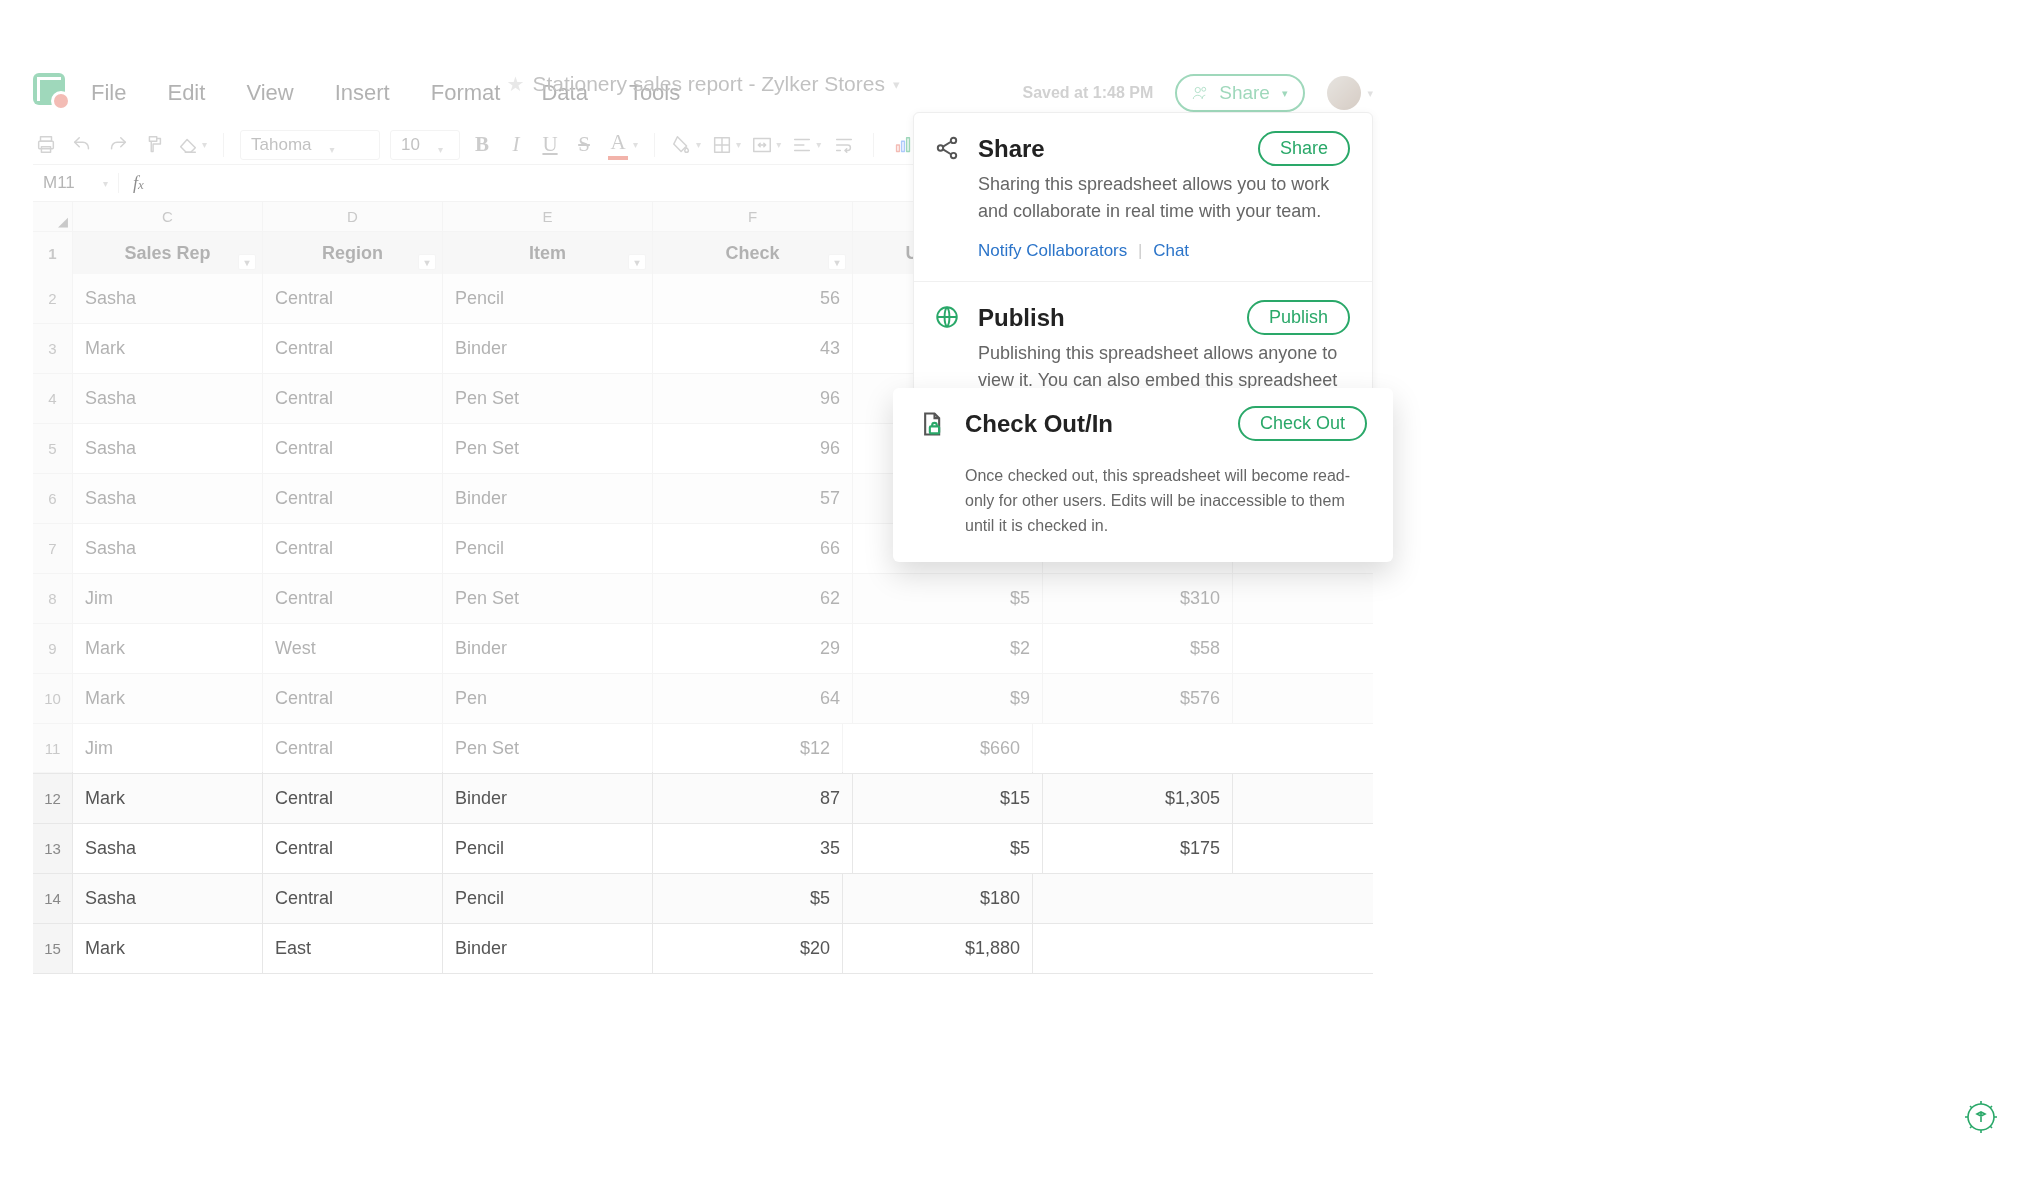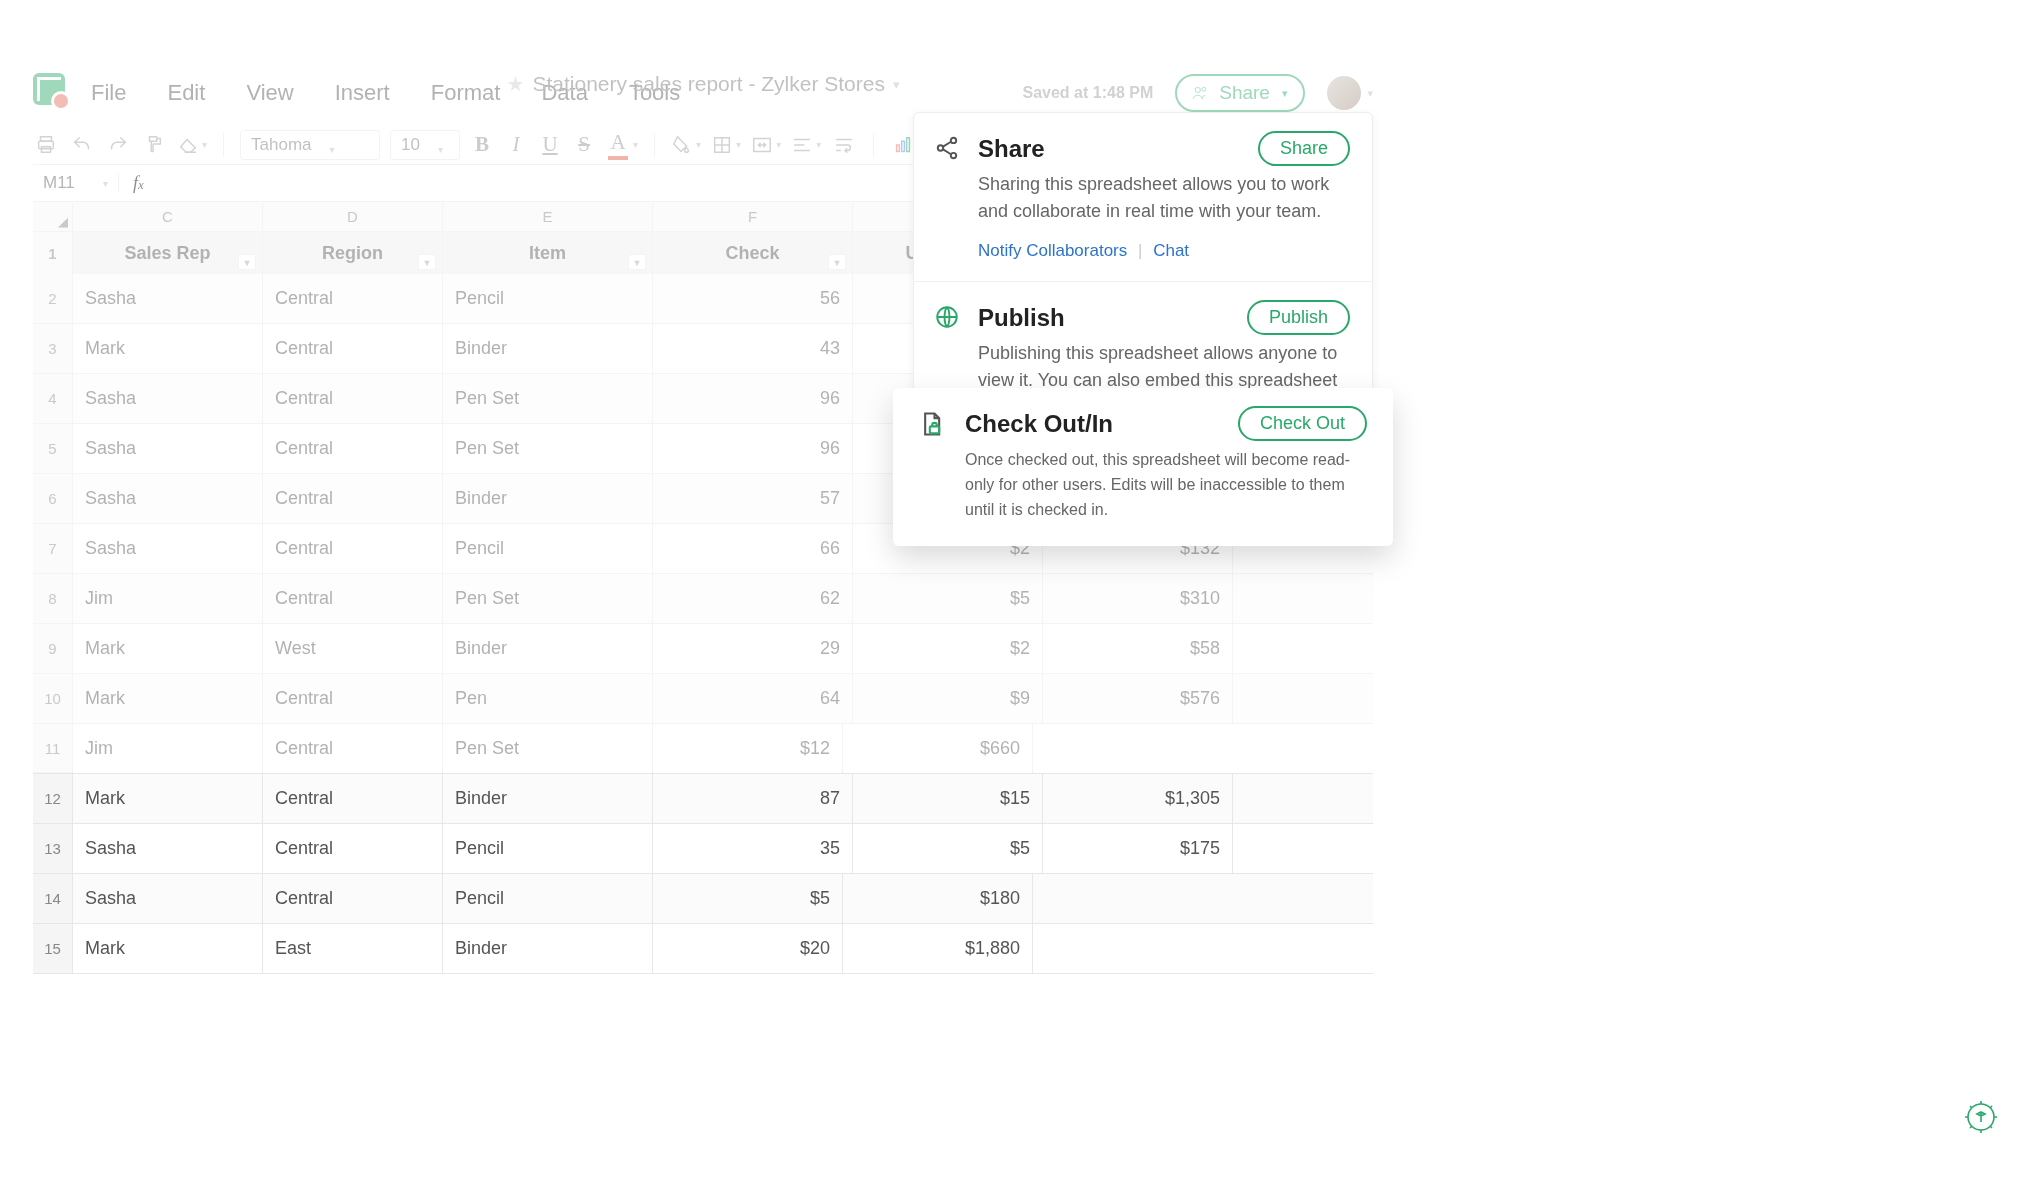--- a/index.html
+++ b/index.html
@@ -92,21 +92,21 @@
   .panel .links{margin-top:16px; font-size:17px;}
   .panel .links a{color:var(--blue-link); text-decoration:none;}
   .panel .links .divider{color:#ccc;margin:0 6px;}
   .panel .sect-ico{position:absolute; left:20px; top:22px; width:28px; height:28px;}
   .panel .sect-ico svg{width:26px;height:26px; stroke:#555; fill:none; stroke-width:1.8;}
   .panel .globe svg{stroke:var(--green);}
   .action-btn{ position:absolute; right:22px; top:18px; border:2px solid var(--green); color:var(--green); border-radius:20px; padding:5px 20px; font-size:18px; font-weight:500;}
   
   .callout{position:absolute; right:-34px; top:388px; width:500px; background:#fff; border-radius:6px; box-shadow:0 12px 30px rgba(0,0,0,0.15); padding:22px 26px 24px 72px;}
   .callout .sect-ico{position:absolute; left:24px; top:22px;}
-  .callout h3{margin:0 0 10px 0; font-size:24px; font-weight:700; color:#222;}
+  .callout h3{margin:0 0 26px 0; font-size:24px; font-weight:700; color:#222;}
   .callout p{margin:0;color:#666; line-height:1.55;}
   .callout .action-btn{right:26px; top:18px;}
   
   .zia{position:absolute; right:30px; bottom:50px; }
   .zia svg{width:40px;height:40px;stroke:var(--green);fill:none;stroke-width:1.6;}
   
   .panel-wrap{position:absolute; left:calc(var(--sheet-left) + var(--sheet-w) - 460px); top:112px; width:480px;}
   .panel-wrap .panel{position:relative; right:auto; top:auto; width:460px;}
   .panel-wrap .callout{ position:absolute; left:-20px; top:276px; width:500px;}
 </style>

